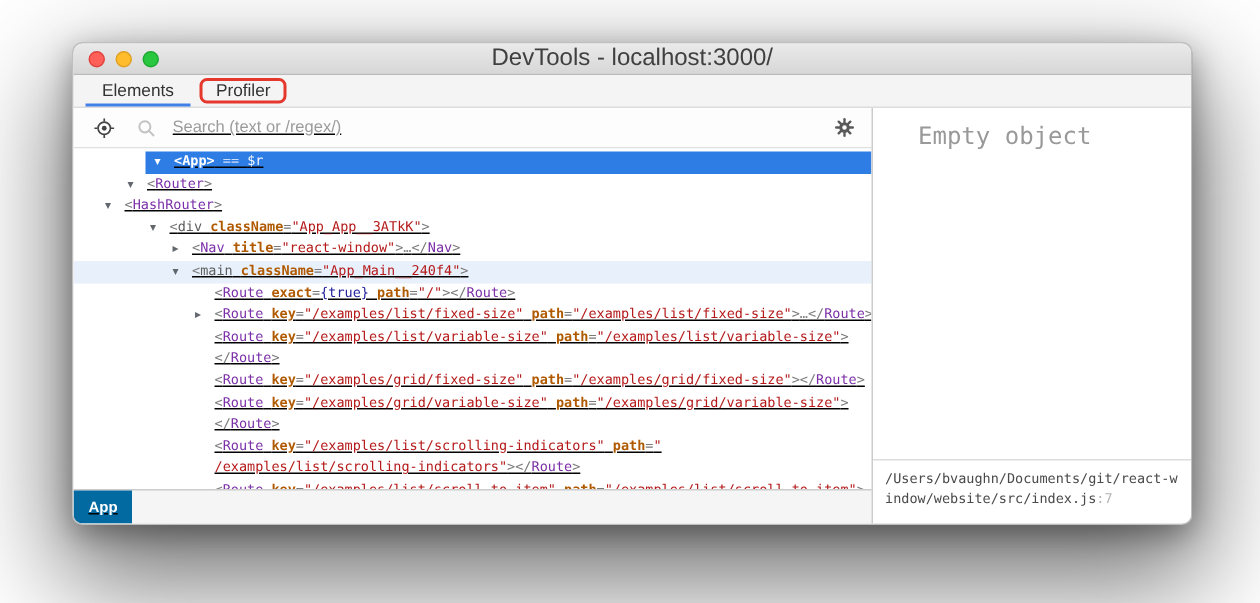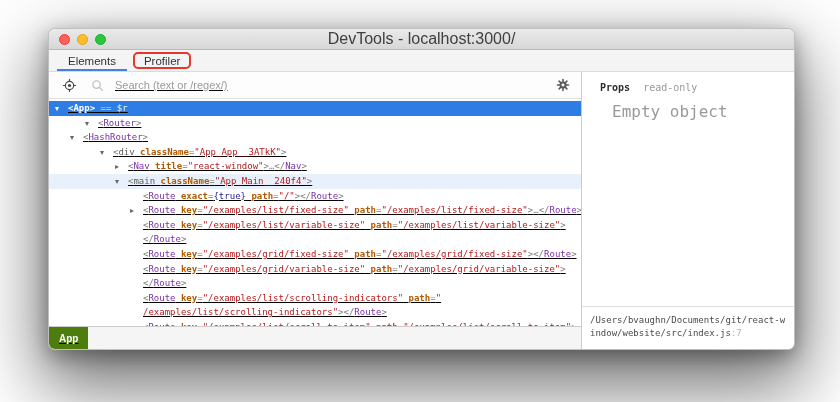--- a/index.html
+++ b/index.html
@@ -54,21 +54,21 @@
   .p-host{color:#5e5e5e;}
   .p-attr{color:#b05a00;font-weight:bold;margin-top:48px;}
   .p-str{color:#b51a1a;}
   .p-kw{color:#23239e;margin-top:20px;}
   .p-punct{color:#7a7a7a;}
   .p-plain{color:#555;}
   .p-ell{color:#888;}
   
   #crumbbar{height:22px;flex:0 0 22px;border-top:1px solid #ccc;background:#f5f5f5;
             display:flex;align-items:stretch;}
-  .crumb{background:#4d7c0f;color:#fff;font-size:10px;font-weight:bold;display:flex;
+  .crumb{background:#0369a1;color:#fff;font-size:10px;font-weight:bold;display:flex;
          align-items:center;padding:0 10px;}
   
   #propshead{padding:10px 12px 0 18px;font-family:"DejaVu Sans Mono",monospace;font-size:10px;}
   #propshead .ptitle{font-weight:bold;color:#2d2d2d;}
   #propshead .pmode{color:#999;margin-left:7px;}
   #propsempty{padding:9px 12px 0 30px;font-family:"DejaVu Sans Mono",monospace;
               font-size:16px;color:#999;}
   #sourcebox{margin-top:auto;border-top:1px solid #ddd;padding:7px 8px 9px 8px;
              font-family:"DejaVu Sans Mono",monospace;font-size:9px;line-height:13px;
              color:#4a4a4a;word-break:break-all;}
@@ -127,21 +127,21 @@
                 <rect x="7.1" y="0.8" width="1.8" height="14.4" rx="0.9" transform="rotate(90 8 8)"></rect>
                 <rect x="7.1" y="0.8" width="1.8" height="14.4" rx="0.9" transform="rotate(135 8 8)"></rect>
                 <circle cx="8" cy="8" r="4"></circle>
               </g>
               <circle cx="8" cy="8" r="1.7" fill="#fdfdfd"></circle>
             </svg>
           </span>
         </div>
 
         <div id="tree">
-            <div class="trow selected" style="padding-left: 6px;"><span class="arrow">▾</span><span class="p-tagb">&lt;App&gt;</span><span class="p-eqop"> == </span><span class="p-dollar">$r</span></div>
+            <div class="trow selected" style="padding-left: 6px; margin-left: 48px;"><span class="arrow">▾</span><span class="p-tagb">&lt;App&gt;</span><span class="p-eqop"> == </span><span class="p-dollar">$r</span></div>
             <div class="trow" style="padding-left: 36px;"><span class="arrow">▾</span><span class="p-punct">&lt;</span><span class="p-comp">Router</span><span class="p-punct">&gt;</span></div>
             <div class="trow" style="padding-left: 21px;"><span class="arrow">▾</span><span class="p-punct">&lt;</span><span class="p-comp">HashRouter</span><span class="p-punct">&gt;</span></div>
             <div class="trow" style="padding-left: 51px;"><span class="arrow">▾</span><span class="p-punct">&lt;</span><span class="p-host">div</span><span class="p-plain"> </span><span class="p-attr">className</span><span class="p-punct">=</span><span class="p-str">"App_App__3ATkK"</span><span class="p-punct">&gt;</span></div>
             <div class="trow" style="padding-left: 66px;"><span class="arrow">▸</span><span class="p-punct">&lt;</span><span class="p-comp">Nav</span><span class="p-plain"> </span><span class="p-attr">title</span><span class="p-punct">=</span><span class="p-str">"react-window"</span><span class="p-punct">&gt;</span><span class="p-ell">…</span><span class="p-punct">&lt;/</span><span class="p-comp">Nav</span><span class="p-punct">&gt;</span></div>
             <div class="trow highlight" style="padding-left: 66px;"><span class="arrow">▾</span><span class="p-punct">&lt;</span><span class="p-host">main</span><span class="p-plain"> </span><span class="p-attr">className</span><span class="p-punct">=</span><span class="p-str">"App_Main__240f4"</span><span class="p-punct">&gt;</span></div>
             <div class="trow" style="padding-left: 81px;"><span class="arrow"> </span><span class="p-punct">&lt;</span><span class="p-comp">Route</span><span class="p-plain"> </span><span class="p-attr">exact</span><span class="p-punct">=</span><span class="p-kw">{true}</span><span class="p-plain"> </span><span class="p-attr">path</span><span class="p-punct">=</span><span class="p-str">"/"</span><span class="p-punct">&gt;&lt;/</span><span class="p-comp">Route</span><span class="p-punct">&gt;</span></div>
             <div class="trow" style="padding-left: 81px;"><span class="arrow">▸</span><span class="p-punct">&lt;</span><span class="p-comp">Route</span><span class="p-plain"> </span><span class="p-attr">key</span><span class="p-punct">=</span><span class="p-str">"/examples/list/fixed-size"</span><span class="p-plain"> </span><span class="p-attr">path</span><span class="p-punct">=</span><span class="p-str">"/examples/list/fixed-size"</span><span class="p-punct">&gt;</span><span class="p-ell">…</span><span class="p-punct">&lt;/</span><span class="p-comp">Route</span><span class="p-punct">&gt;</span></div>
             <div class="trow" style="padding-left: 81px;"><span class="arrow"> </span><span class="p-punct">&lt;</span><span class="p-comp">Route</span><span class="p-plain"> </span><span class="p-attr">key</span><span class="p-punct">=</span><span class="p-str">"/examples/list/variable-size"</span><span class="p-plain"> </span><span class="p-attr">path</span><span class="p-punct">=</span><span class="p-str">"/examples/list/variable-size"</span><span class="p-punct">&gt;</span></div>
             <div class="trow" style="padding-left: 81px;"><span class="arrow"> </span><span class="p-punct">&lt;/</span><span class="p-comp">Route</span><span class="p-punct">&gt;</span></div>
             <div class="trow" style="padding-left: 81px;"><span class="arrow"> </span><span class="p-punct">&lt;</span><span class="p-comp">Route</span><span class="p-plain"> </span><span class="p-attr">key</span><span class="p-punct">=</span><span class="p-str">"/examples/grid/fixed-size"</span><span class="p-plain"> </span><span class="p-attr">path</span><span class="p-punct">=</span><span class="p-str">"/examples/grid/fixed-size"</span><span class="p-punct">&gt;&lt;/</span><span class="p-comp">Route</span><span class="p-punct">&gt;</span></div>
@@ -153,24 +153,20 @@
           </div>
 
         <div id="crumbbar">
           <div class="crumb">App</div>
         </div>
       </div>
 
       <div id="vdivider"></div>
 
       <div id="rightpane">
-        <div id="propshead">
-          <span class="ptitle">Props</span>
-          <span class="pmode">read-only</span>
-        </div>
         <div id="propsempty">Empty object</div>
         <div id="sourcebox">
           <span>/Users/bvaughn/Documents/git/react-window/website/src/index.js</span><span class="linenum">:7</span>
         </div>
       </div>
 
     </div>
   </div>
 </div>
 

